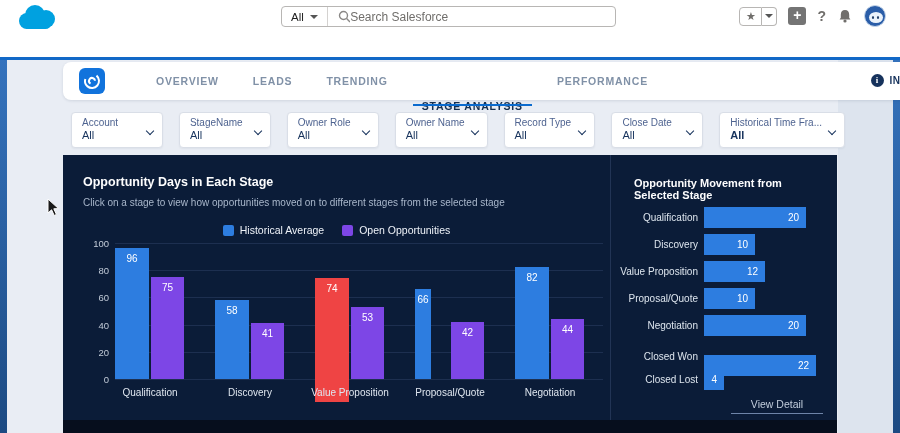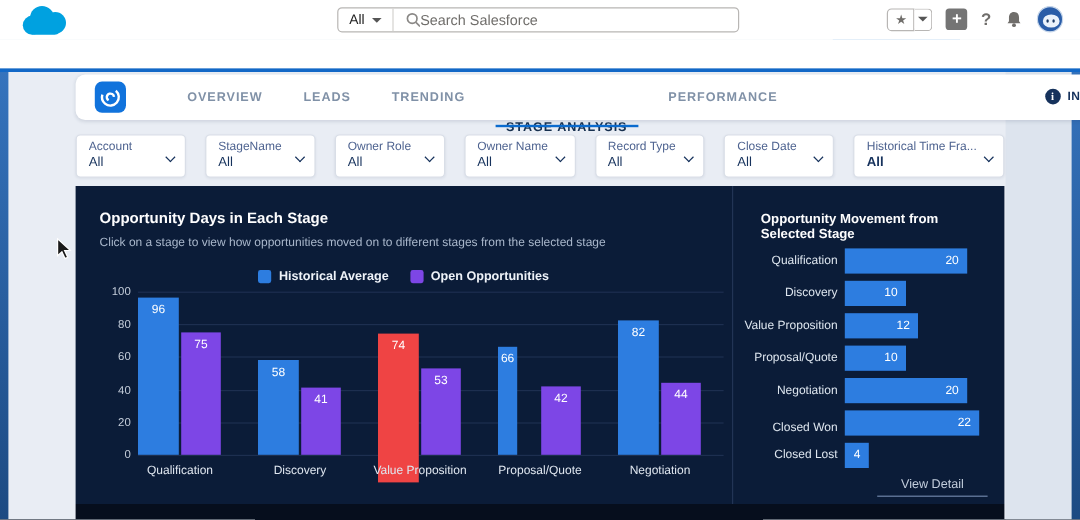--- a/index.html
+++ b/index.html
@@ -66,41 +66,41 @@
   .dash-tab { display:flex; align-items:center; padding:0 17px; font-size:10.5px; letter-spacing:.8px;
     color:#8091a7; cursor:pointer; position:relative; font-weight:bold; }
   .dash-tab.active { color:#17304f;margin-top:44px; }
   .dash-tab.active::after { content:""; position:absolute; left:8px; right:8px; bottom:0; height:2px; background:#0b6bce; }
   .info-btn { position:absolute; right:20px; top:12px; display:flex; align-items:center; gap:6px; cursor:pointer; }
   .info-circle { width:13px; height:13px; border-radius:50%; background:#16325c; color:#fff; font-size:9px;
     font-weight:bold; text-align:center; line-height:13px; font-family:"Liberation Serif", serif; }
   .info-label { font-size:10px; font-weight:bold; color:#16325c; letter-spacing:.4px; }
 
   
-  #filter-row { position:absolute; left:63px; top:112px; width:774px; height:36px; display:flex; gap:16px; }
+  #filter-row { position:absolute; left:71px; top:112px; width:774px; height:36px; display:flex; gap:16px; }
   .filter-box { flex:1; background:#fff; border:1px solid #d9dee7; border-radius:4px; position:relative;
     padding:4px 22px 0 10px; cursor:pointer; box-shadow:0 1px 2px rgba(30,50,80,.06); }
   .filter-label { font-size:10px; color:#4e6390; white-space:nowrap; overflow:hidden; }
   .filter-value { font-size:11px; color:#16325c; margin-top:1px; }
   .filter-value.bold { font-weight:bold; }
   .filter-caret { position:absolute; right:9px; top:15px; width:6px; height:6px;
     border-right:1.6px solid #16325c; border-bottom:1.6px solid #16325c; transform:rotate(45deg); }
 
   
   .panel { position:absolute; left:63px; top:155px; width:774px; height:265px; background:#0b1c38; }
   .panel-divider { position:absolute; left:547px; top:0; width:1px; height:265px; background:#223455; }
   .panel-footer { position:absolute; left:63px; top:420px; width:774px; height:13px; background:#060e1d; }
 
   .chart-left { position:absolute; left:0; top:0; width:547px; height:265px; }
   .chart-title { position:absolute; left:20px; top:20px; font-size:12.5px; font-weight:bold; color:#fdfdfe; }
   .chart-subtitle { position:absolute; left:20px; top:42px; font-size:10px; color:#a9b7cb; }
   #legend-row { position:absolute; left:0; top:69px; width:547px; display:flex; justify-content:center; gap:18px; }
   .legend-item { display:flex; align-items:center; gap:6px; }
   .legend-swatch { width:11px; height:11px; border-radius:2px; }
-  .legend-label { font-size:10.5px; color:#eef2f8; font-weight:bold; }
+  .legend-label { font-size:10.5px; color:#eef2f8; font-weight:normal; }
 
   .gridline { position:absolute; height:1px; background:#1d2f50; }
   .ytick { position:absolute; width:40px; text-align:right; font-size:9.5px; color:#c2cbd8; }
   .vbar { position:absolute; cursor:pointer; }
   .vbar-value { width:100%; text-align:center; font-size:10px; color:#fff; margin-top:5px; }
   .xcat { position:absolute; width:130px; text-align:center; font-size:10px; color:#dfe6ef; transform:translateX(-50%); }
 
   .chart-right { position:absolute; left:548px; top:0; width:226px; height:265px; }
   .chart-title-sm { position:absolute; left:23px; top:22px; font-size:11px; font-weight:bold; color:#fdfdfe; width:195px; }
   .hrow-label { position:absolute; left:0; width:87px; text-align:right; font-size:10px; color:#dde5ee; }
@@ -354,21 +354,21 @@
           </div>
           <div class="hrow-label" style="top: 138px;">Proposal/Quote</div>
           <div class="hbar" style="top: 133px; width: 51px; background: rgb(45, 125, 224);">
             <div class="hbar-value">10</div>
           </div>
           <div class="hrow-label" style="top: 165px;">Negotiation</div>
           <div class="hbar" style="top: 160px; width: 102px; background: rgb(45, 125, 224);">
             <div class="hbar-value">20</div>
           </div>
           <div class="hrow-label" style="top: 196px;">Closed Won</div>
-          <div class="hbar" style="top: 187px; width: 112.2px; background: rgb(45, 125, 224);">
+          <div class="hbar" style="top: 200px; width: 112.2px; background: rgb(45, 125, 224);">
             <div class="hbar-value">22</div>
           </div>
           <div class="hrow-label" style="top: 219px;">Closed Lost</div>
           <div class="hbar" style="top: 214px; width: 20.4px; background: rgb(45, 125, 224);">
             <div class="hbar-value" style="right: 0px; left: 0px; text-align: center;">4</div>
           </div>
         </div>
       <div class="view-detail">View Detail</div>
     </div>
   </div>

